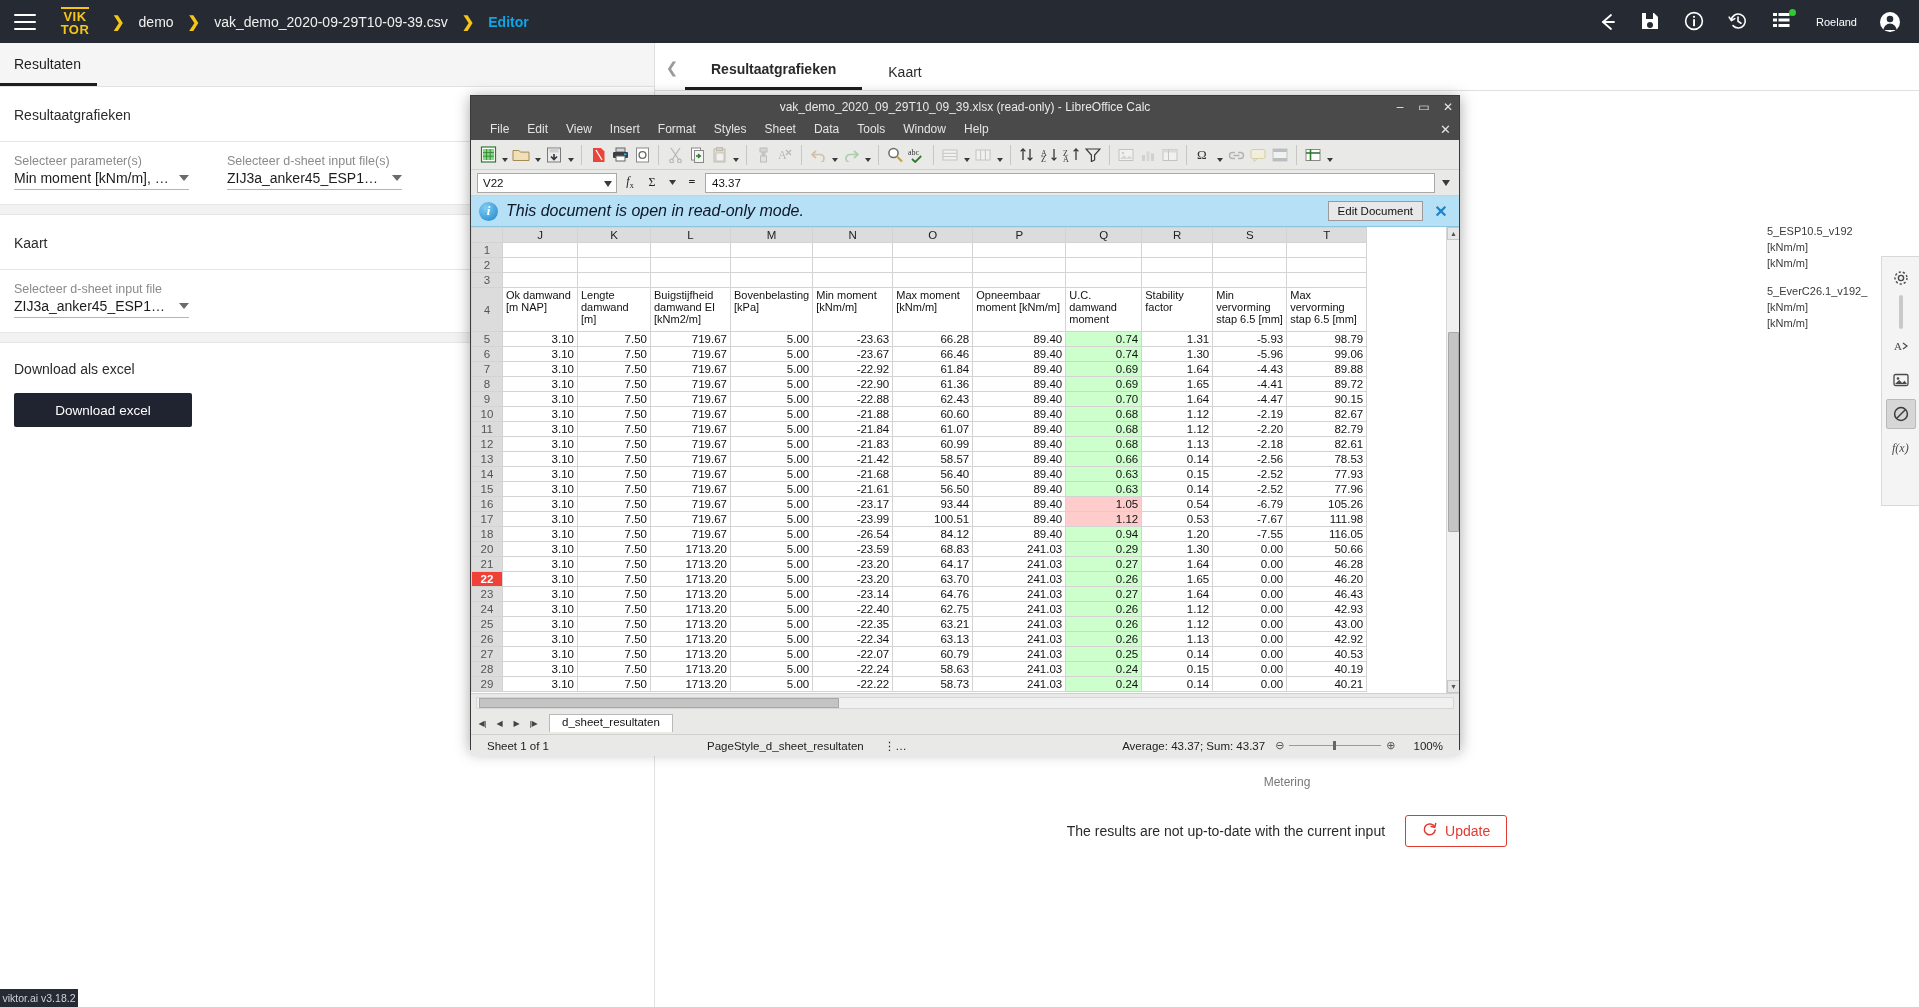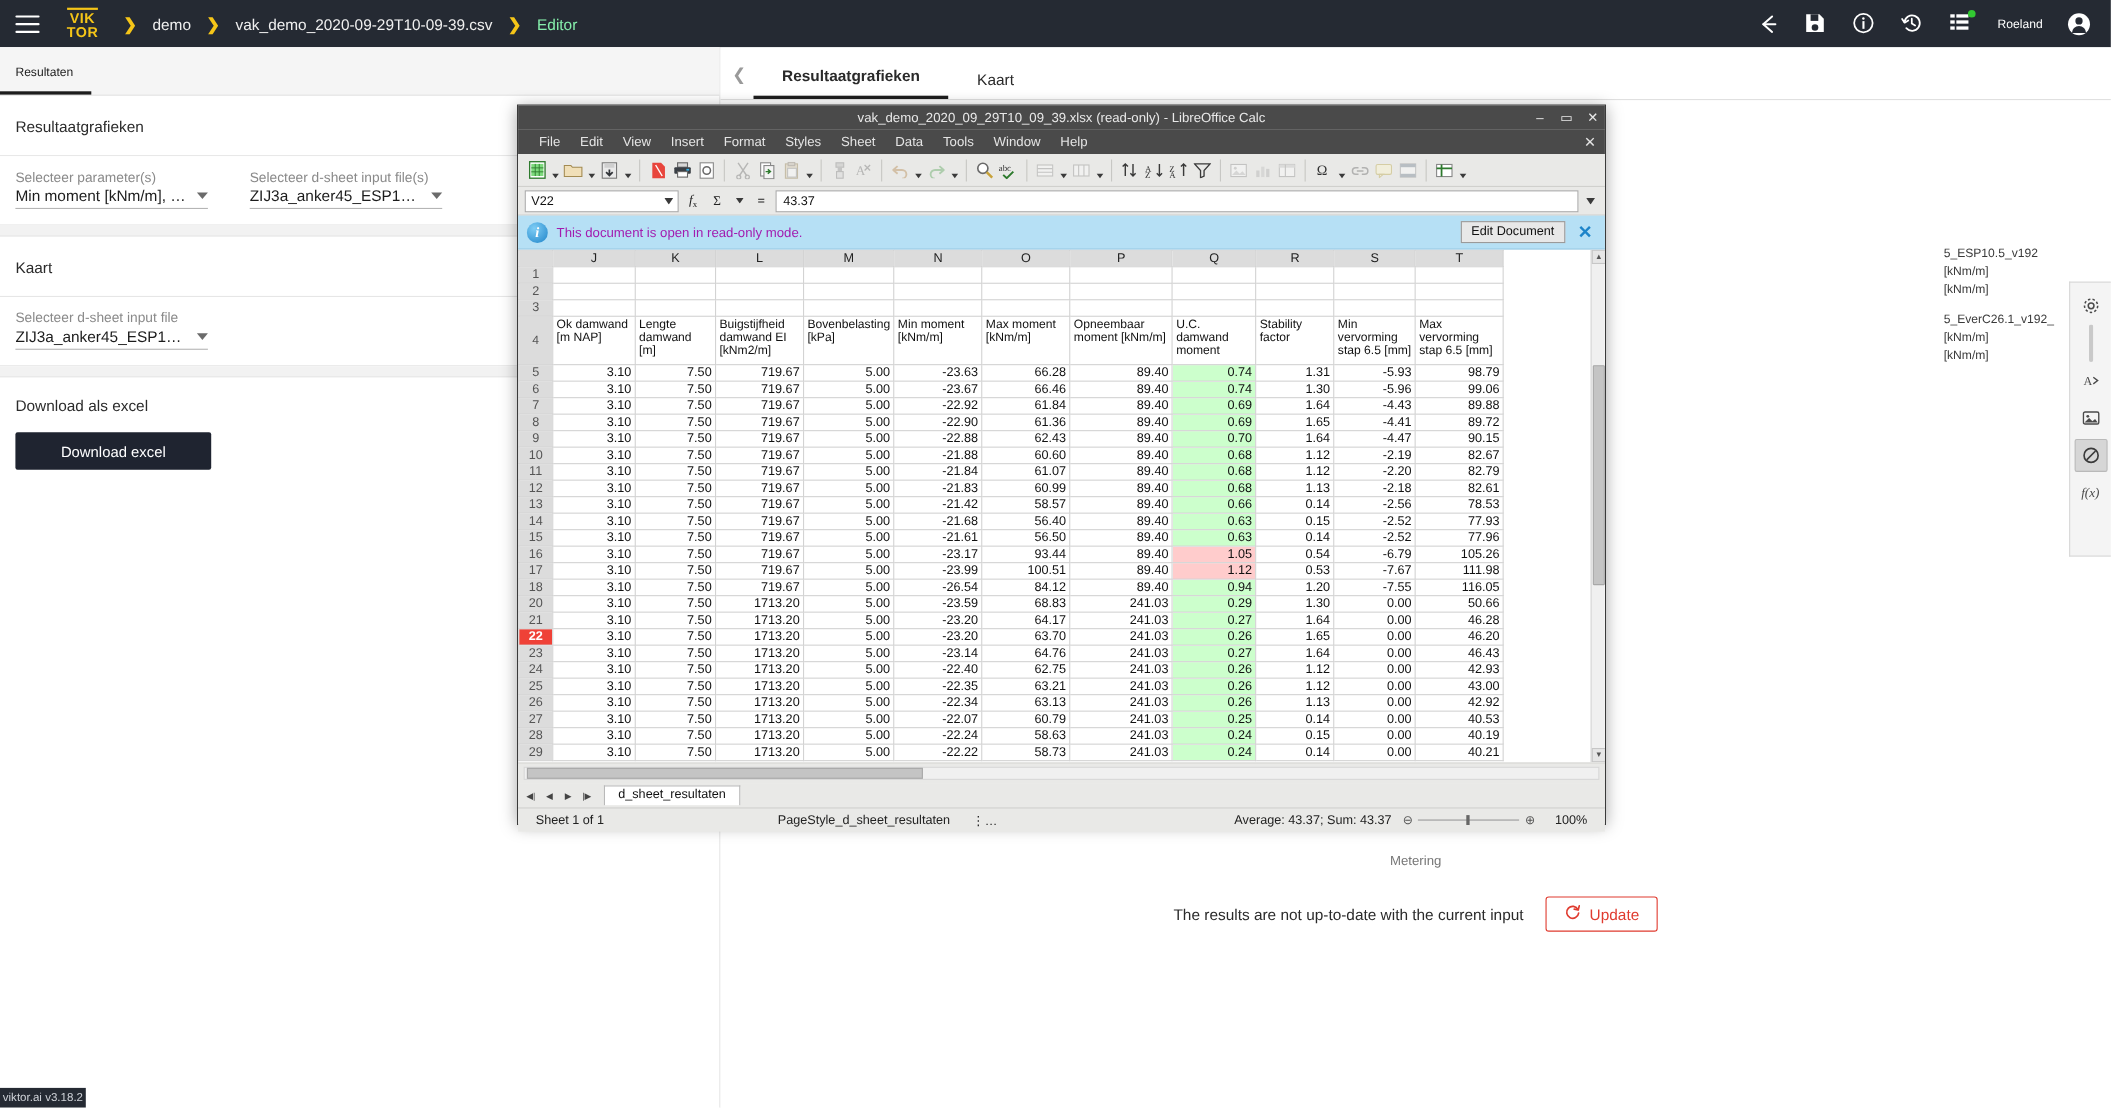--- a/index.html
+++ b/index.html
@@ -20,36 +20,36 @@
   .hamburger{ width:22px; height:16px; margin-left:14px; margin-right:16px;
     display:flex; flex-direction:column; justify-content:space-between; cursor:pointer;}
   .hamburger span{ display:block; height:2px; background:#fff; border-radius:1px;}
   .logo{ width:46px; height:32px; display:flex; flex-direction:column;
     justify-content:center; align-items:center; color:#f5c518;
     font-family:"Liberation Sans", sans-serif; font-weight:bold; font-size:13px;
     line-height:13px; letter-spacing:.5px;}
   .logo .bar{ width:28px; height:2px; background:#f5c518; margin-bottom:1px;}
   .crumb-sep{ color:#f5c518; font-size:15px; margin:0 14px; font-weight:bold;}
   .crumb{ font-size:14px; color:#f0f0f0;}
-  .crumb.dim{ color:#86efac;}
+  .crumb.dim{ color:#0ea5e9;font-weight:bold;}
   .topbar-right{ margin-left:auto; display:flex; align-items:center; gap:22px; padding-right:18px;}
   .ticon{ width:22px; height:22px; position:relative; cursor:pointer; color:#fff;}
   .ticon svg{ display:block; }
   .green-dot{ position:absolute; right:-2px; top:-2px; width:7px; height:7px;
     border-radius:50%; background:#32c832;}
   .uname{ font-size:11px; color:#fff;}
 
   
   #left-panel{
     position:absolute; left:0; top:43px; width:655px; height:964px;
     background:#fff; border-right:1px solid #e0e0e0;
   }
   .tabstrip{ height:44px; background:#f5f5f5; border-bottom:1px solid #e3e3e3;
     display:flex; align-items:flex-end; }
-  .tabstrip .tab{ font-size:11px; color:#1d1d1d; padding:0 16px 11px 14px;
+  .tabstrip .tab{ font-size:14px; color:#1d1d1d; padding:0 16px 11px 14px;
     border-bottom:3px solid #1d1d1d; cursor:pointer;margin-top:43px;}
   .section-head{ padding:20px 14px 18px 14px; font-size:14px; color:#2b2b2b;
     border-bottom:1px solid #e6e6e6;}
   .fieldrow{ display:flex; padding:12px 14px 14px 14px; gap:38px;
     border-bottom:1px solid #e6e6e6; background:#fff;}
   .field{ width:175px; }
   .field .flabel{ font-size:12.5px; color:#8a8a8a; margin-bottom:2px; white-space:nowrap;}
   .field .fvalue{ display:flex; align-items:center; border-bottom:1px solid #b5b5b5;
     padding-bottom:3px; }
   .field .fvalue span{ font-size:14px; color:#1c1c1c; white-space:nowrap;
@@ -126,21 +126,21 @@
     display:flex; align-items:center; padding-left:6px; font-size:11.5px; color:#111;}
   .fexp{ width:14px; display:flex; align-items:center; justify-content:center;}
 
   .lo-infobar{ height:31px; background:#b6e0f5; display:flex; align-items:center;
     padding:0 8px; gap:8px; border-bottom:1px solid #8fc4df;}
   .ib-icon{ width:19px; height:19px; border-radius:50%;
     background:radial-gradient(circle at 35% 30%, #7fcdf5, #1d84c9);
     color:#fff; font-size:13px; font-weight:bold; display:flex;
     align-items:center; justify-content:center; font-style:italic;
     font-family:"Liberation Serif",serif;}
-  .ib-text{ font-size:12px; color:#a21caf; }
+  .ib-text{ font-size:16px; color:#0f172a;font-style:italic; }
   .ib-btn{ margin-left:auto; background:#e8e8e8; border:1px solid #9a9a9a;
     font-size:11.5px; padding:3px 9px; cursor:pointer; color:#111;
     font-family:"Liberation Sans",sans-serif;}
   .ib-x{ width:20px; text-align:center; color:#1d84c9; font-size:16px; cursor:pointer;
     font-weight:bold;}
 
   
   .grid-wrap{ position:relative; height:466px; background:#fff; overflow:hidden;}
   table.sheet{ border-collapse:collapse; table-layout:fixed; font-size:11.5px;
     color:#111; font-family:"Liberation Sans",sans-serif;}

